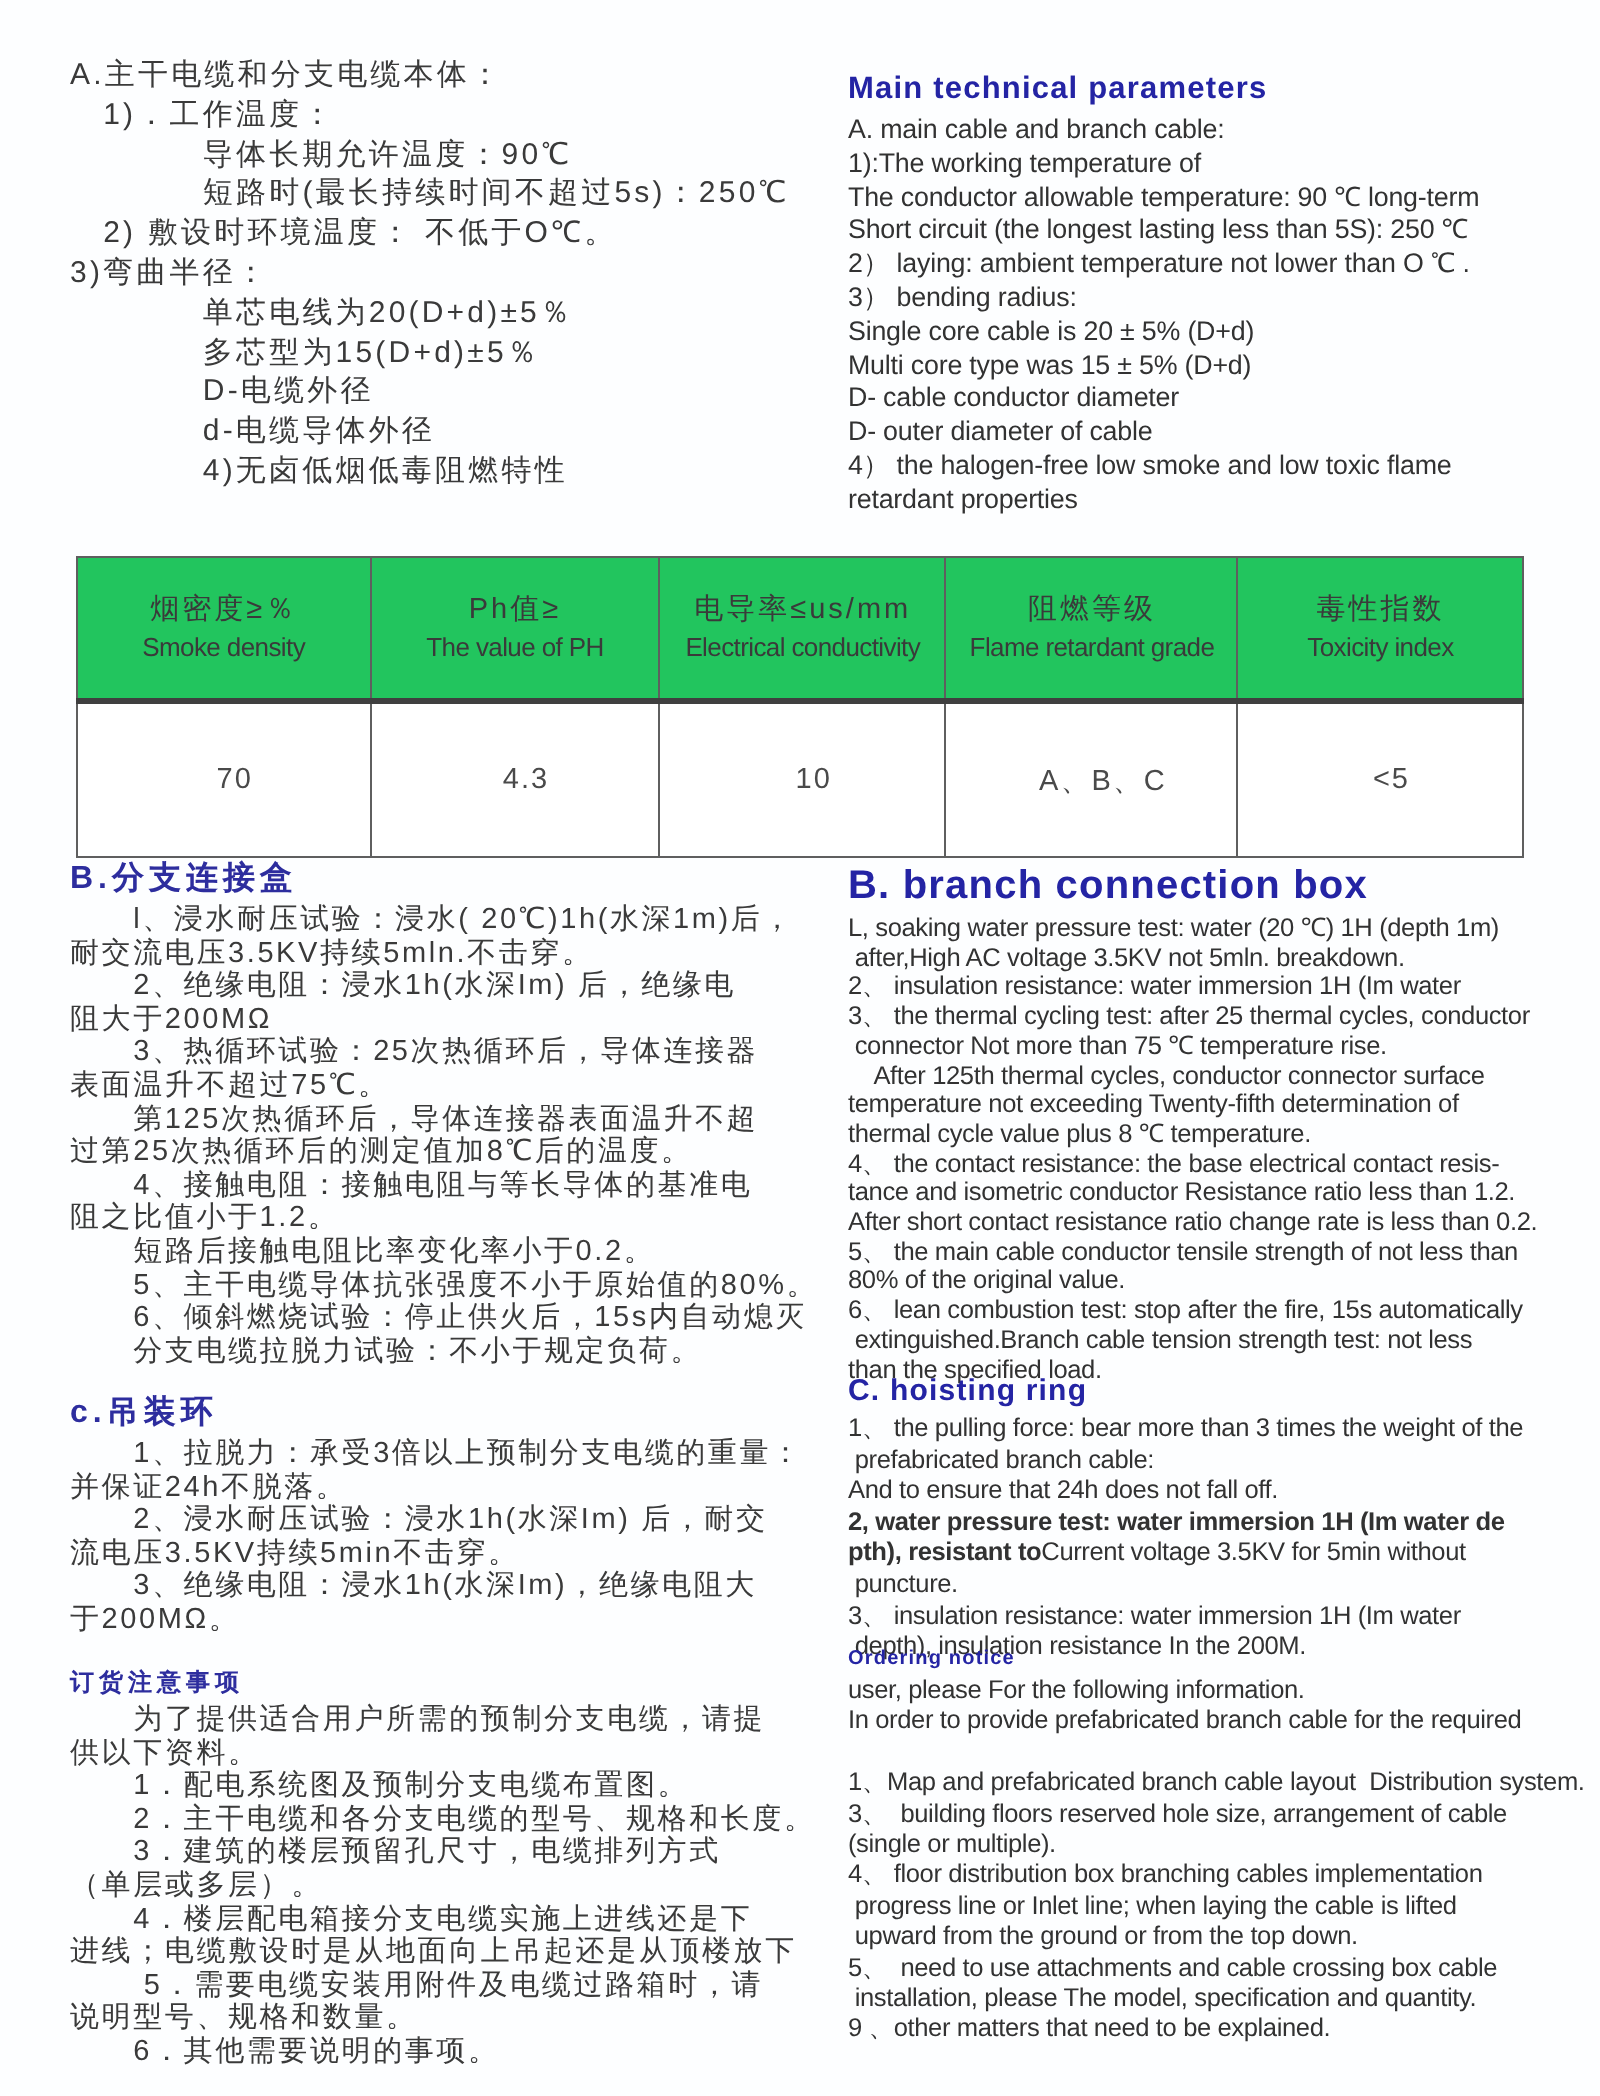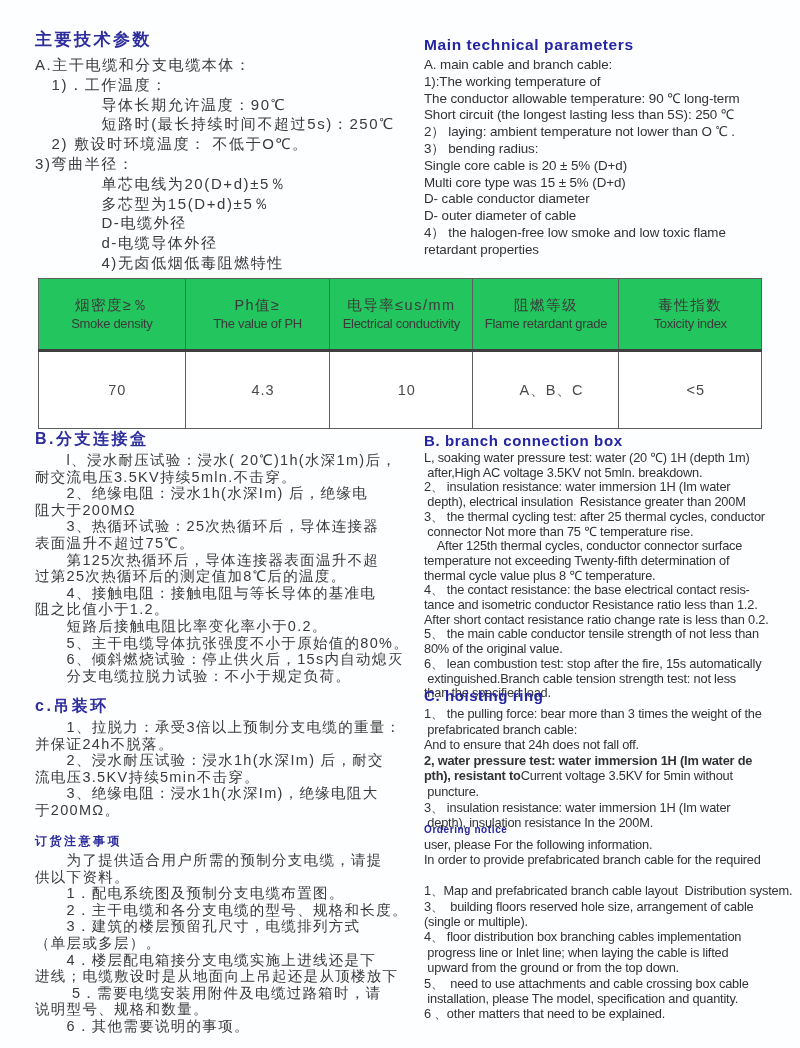--- a/index.html
+++ b/index.html
@@ -31,21 +31,20 @@
   }
   #spec-table td{height:74px;text-align:center;vertical-align:middle;
     font-size:14.5px;color:#4a4a4a;letter-spacing:1px;background:#fff;}
   .th-zh{font-size:14.5px;letter-spacing:1.5px;color:#3a3a3a;line-height:20px;}
   .th-en{font-size:13px;letter-spacing:-0.3px;color:#3a3a3a;line-height:18px;}
 </style>
 </head>
 <body>
 
 <section id="left-a" class="blk cn" style="left:35px;top:28px;width:392px;">
-  <h2 class="h-cn">主要技术参数</h2>
   <div>
       <div class="ln">A.主干电缆和分支电缆本体：</div>
       <div class="ln">　1)．工作温度：</div>
       <div class="ln">　　　　导体长期允许温度：90℃</div>
       <div class="ln">　　　　短路时(最长持续时间不超过5s)：250℃</div>
       <div class="ln">　2) 敷设时环境温度： 不低于O℃。</div>
       <div class="ln">3)弯曲半径：</div>
       <div class="ln">　　　　单芯电线为20(D+d)±5％</div>
       <div class="ln">　　　　多芯型为15(D+d)±5％</div>
       <div class="ln">　　　　D-电缆外径</div>
@@ -115,26 +114,25 @@
       <div class="ln">Single core cable is 20 ± 5% (D+d)</div>
       <div class="ln">Multi core type was 15 ± 5% (D+d)</div>
       <div class="ln">D- cable conductor diameter</div>
       <div class="ln">D- outer diameter of cable</div>
       <div class="ln">4） the halogen-free low smoke and low toxic flame</div>
       <div class="ln">retardant properties</div>
     </div>
 </section>
 
 <section id="right-b" class="blk en" style="left:424px;top:432px;width:372px;">
-  <h2 class="h-en" style="font-size:15px;margin-bottom:2px;">B. branch connection box</h2>
+  <h2 class="h-en" style="font-size:20px;margin-bottom:2px;">B. branch connection box</h2>
   <div>
       <div class="ln">L, soaking water pressure test: water (20 ℃) 1H (depth 1m)</div>
       <div class="ln"> after,High AC voltage 3.5KV not 5mln. breakdown.</div>
       <div class="ln">2、 insulation resistance: water immersion 1H (Im water</div>
-      <div class="ln"> depth), electrical insulation  Resistance greater than 200M</div>
       <div class="ln">3、 the thermal cycling test: after 25 thermal cycles, conductor</div>
       <div class="ln"> connector Not more than 75 ℃ temperature rise.</div>
       <div class="ln">    After 125th thermal cycles, conductor connector surface</div>
       <div class="ln">temperature not exceeding Twenty-fifth determination of</div>
       <div class="ln">thermal cycle value plus 8 ℃ temperature.</div>
       <div class="ln">4、 the contact resistance: the base electrical contact resis-</div>
       <div class="ln">tance and isometric conductor Resistance ratio less than 1.2.</div>
       <div class="ln">After short contact resistance ratio change rate is less than 0.2.</div>
       <div class="ln">5、 the main cable conductor tensile strength of not less than</div>
       <div class="ln">80% of the original value.</div>
@@ -165,21 +163,21 @@
       <div class="ln">In order to provide prefabricated branch cable for the required</div>
       <div class="ln"> </div>
       <div class="ln">1、Map and prefabricated branch cable layout  Distribution system.</div>
       <div class="ln">3、  building floors reserved hole size, arrangement of cable</div>
       <div class="ln">(single or multiple).</div>
       <div class="ln">4、 floor distribution box branching cables implementation</div>
       <div class="ln"> progress line or Inlet line; when laying the cable is lifted</div>
       <div class="ln"> upward from the ground or from the top down.</div>
       <div class="ln">5、  need to use attachments and cable crossing box cable</div>
       <div class="ln"> installation, please The model, specification and quantity.</div>
-      <div class="ln">6 、other matters that need to be explained.</div>
+      <div class="ln">9 、other matters that need to be explained.</div>
     </div>
 </section>
 
 <table id="spec-table">
   <thead>
     <tr>
       <th style="width:20.3%">
         <div class="th-zh">烟密度≥％</div>
         <div class="th-en">Smoke density</div>
       </th>

